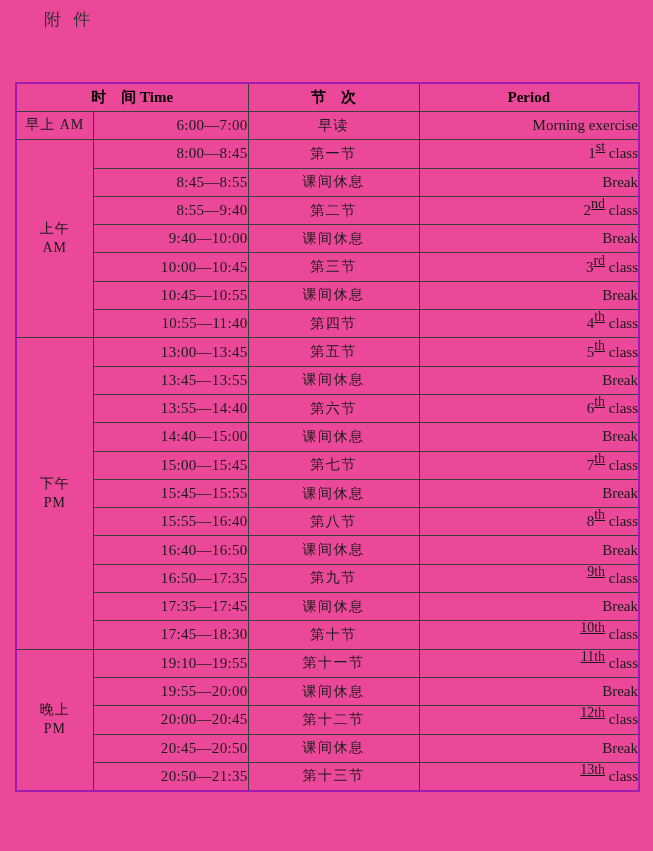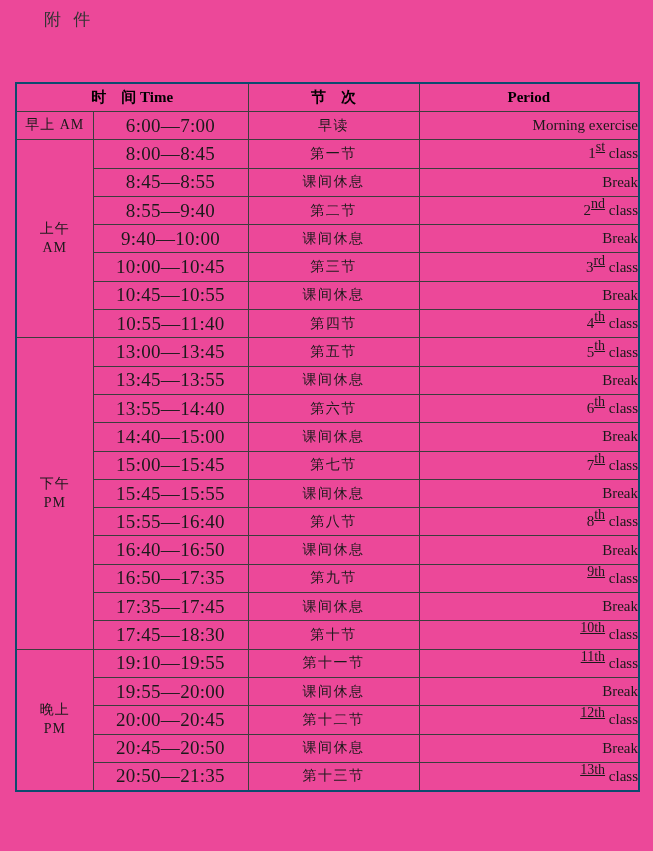--- a/index.html
+++ b/index.html
@@ -37,21 +37,21 @@
   }
   .table-wrap {
     position: absolute;
     top: 82px;
     left: 15px;
   }
   table.schedule {
     border-collapse: collapse;
     table-layout: fixed;
     width: 623px;
-    border: 2px solid #0c4a6e;
+    border: 2px solid #a21caf;
   }
   th, td {
     border: 1px solid #3d3d3d;
     text-align: center;
     vertical-align: middle;
     padding: 0;
     overflow: hidden;
   }
   th {
     height: 27px;
@@ -61,22 +61,23 @@
   }
   td {
     height: 27.3px;
   }
   td.group-cell {
     font-size: 14px;
     line-height: 1.35;
     letter-spacing: 1px;
   }
   td.time-cell {
-    font-size: 19px;
+    font-size: 15px;
     letter-spacing: 0.3px;
+    text-align: right;
   }
   td.section-cell {
     font-size: 14px;
     letter-spacing: 1.5px;
   }
   td.period-cell {
     font-size: 15px;
     text-align: right;
   }
   td.period-cell sup {

